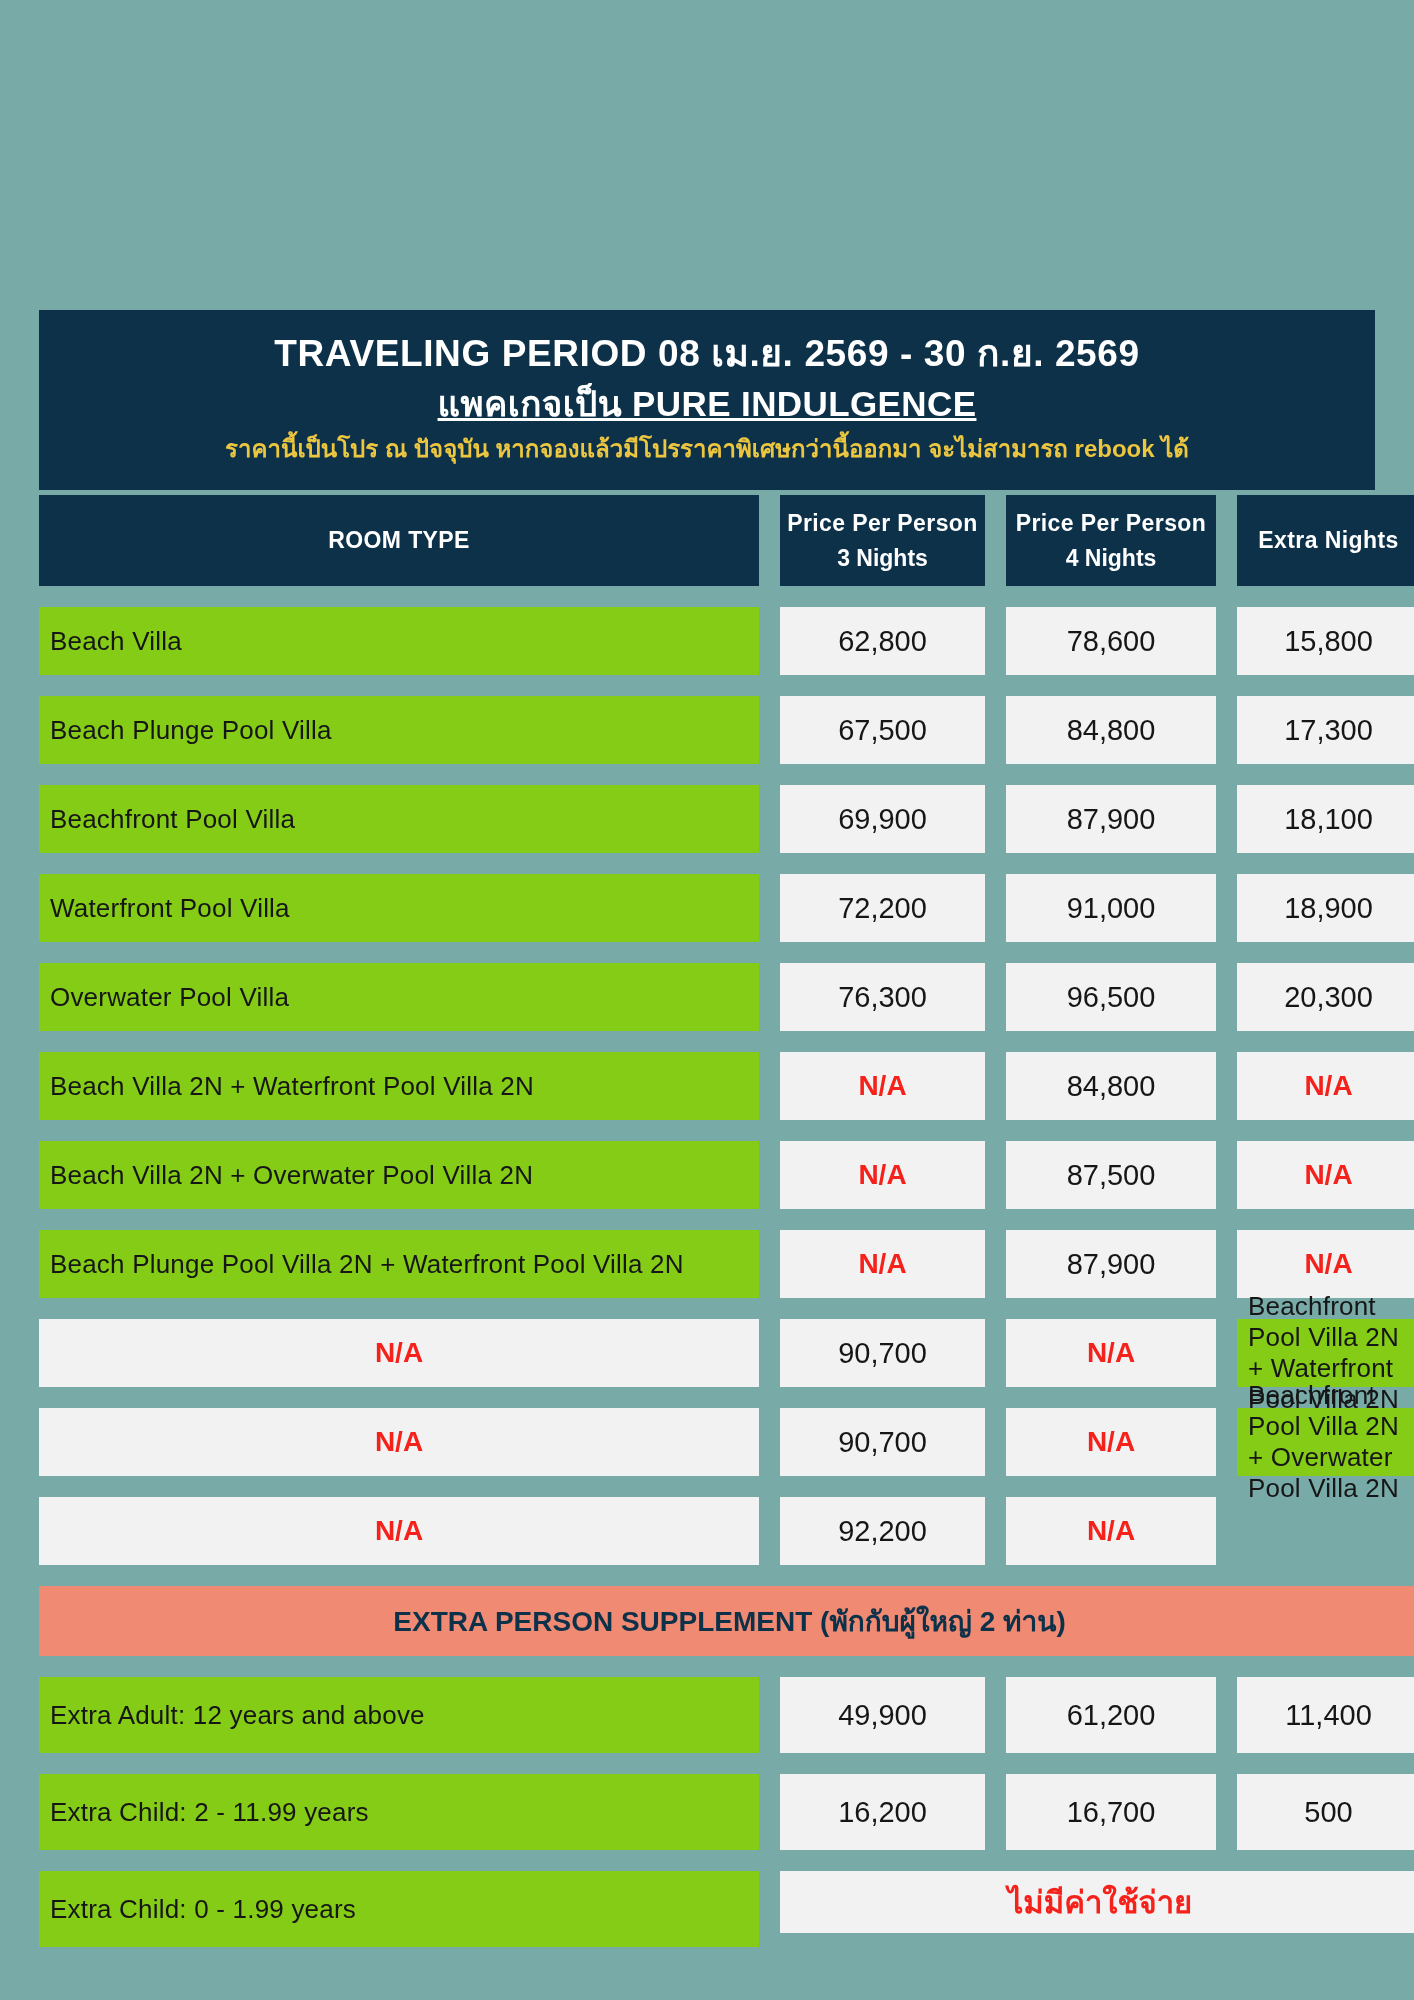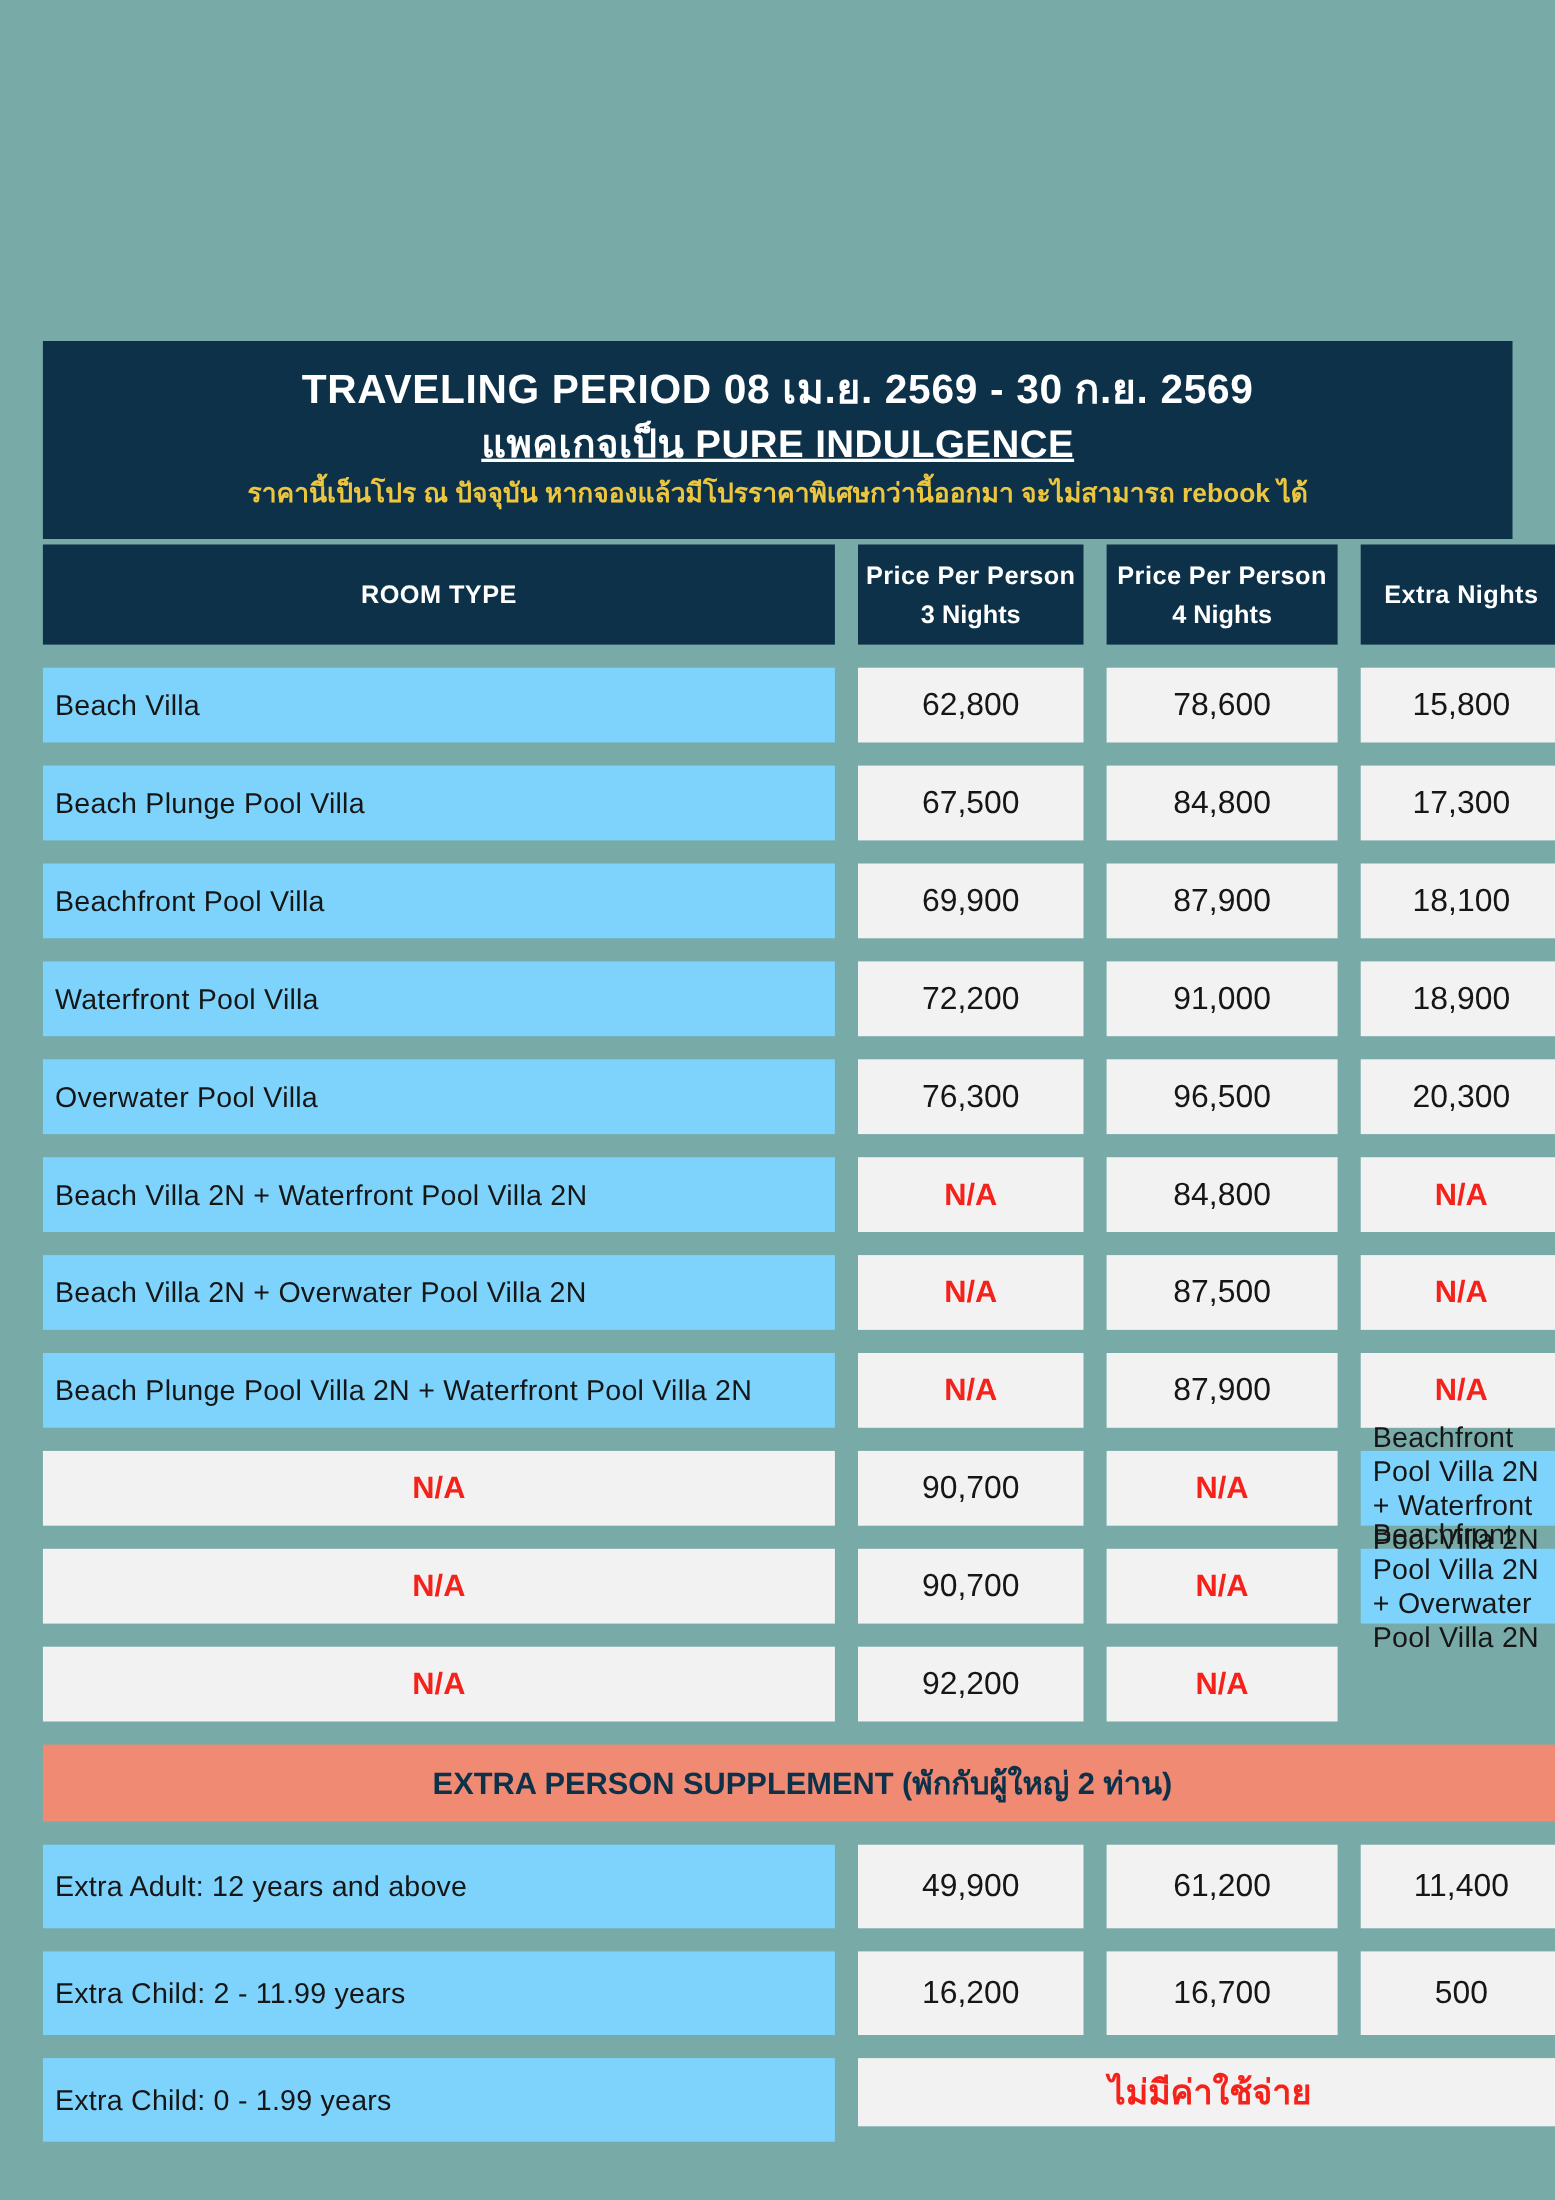--- a/index.html
+++ b/index.html
@@ -43,21 +43,21 @@
     display:flex;align-items:center;justify-content:center;
     box-sizing:border-box;text-align:center;
   }
   .hdr{
     background:#0C3149;color:#FFFFFF;
     height:91px;font-size:23px;font-weight:700;
     flex-direction:column;line-height:1.5;
   }
   .hdr .hdr-main{letter-spacing:0.4px;}
   .room{
-    background:#7dd3fc;color:#161616;
+    background:#84cc16;color:#161616;
     justify-content:flex-start;text-align:left;
     padding-left:11px;font-size:26px;
     height:68px;letter-spacing:0.2px;
   }
   .price{
     background:#F2F2F2;color:#161616;
     font-size:29px;height:68px;
   }
   .na{color:#F5221B;font-weight:800;font-size:28px;}
   .banner{

